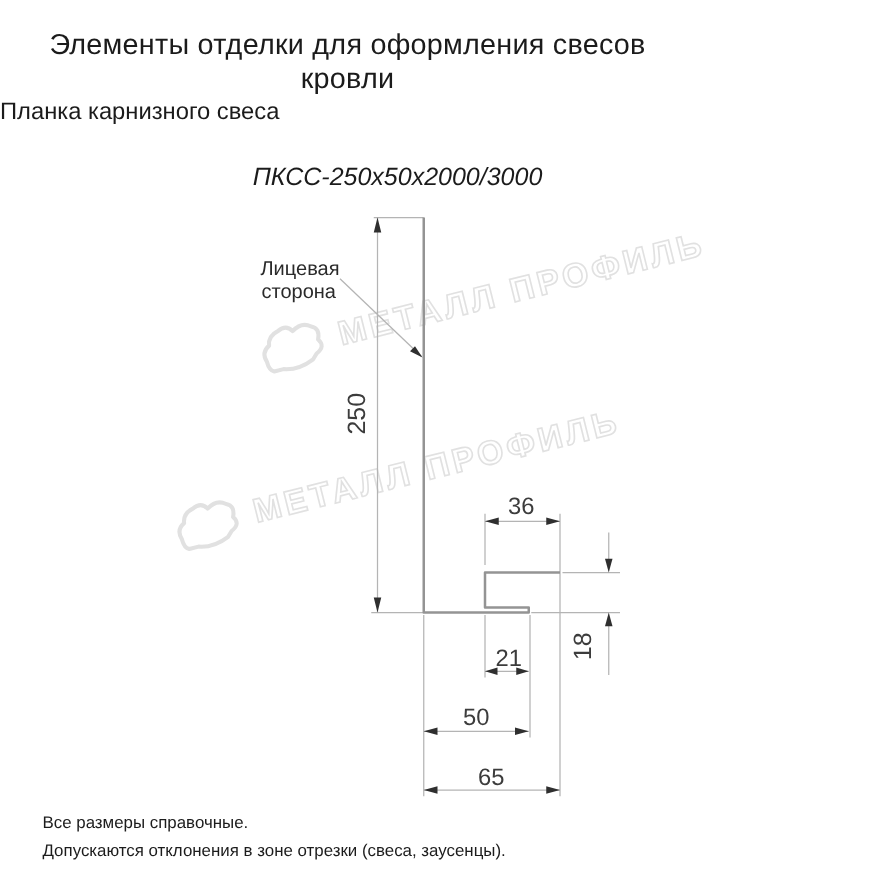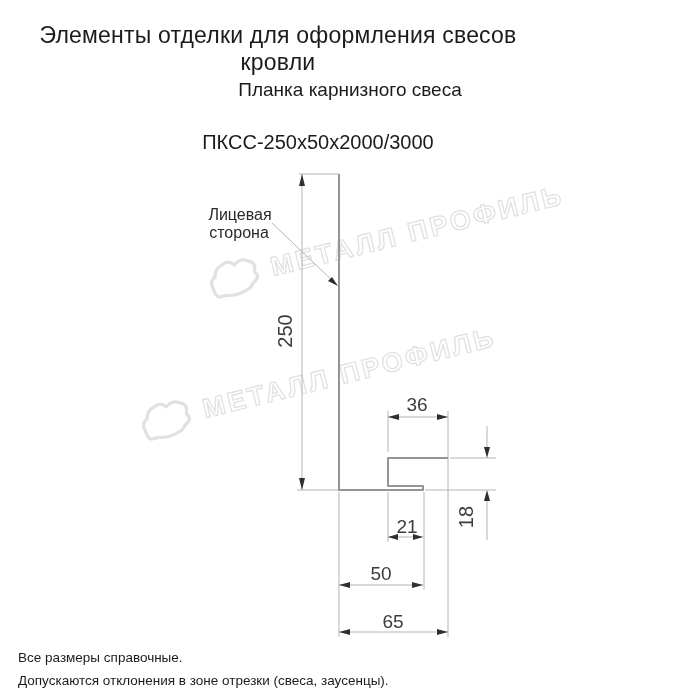--- a/index.html
+++ b/index.html
@@ -6,29 +6,29 @@
   body{
     width:700px;height:700px;position:relative;background:#ffffff;
     font-family:"Liberation Sans","DejaVu Sans",sans-serif;
     overflow:hidden;
   }
   .title{
     position:absolute;left:0;top:22px;width:556px;text-align:center;
     font-size:23px;color:#1b1b1b;letter-spacing:.2px;
   }
   .subtitle{
-    position:absolute;left:0;top:77px;width:700px;text-align:center;
+    position:absolute;left:0;top:77px;width:700px;text-align:left;
     font-size:19px;line-height:25px;color:#1b1b1b;
   }
   .model{
     position:absolute;left:0;top:131px;width:636px;text-align:center;
-    font-size:20px;color:#1b1b1b;
+    font-size:20px;color:#1b1b1b;font-style:italic;
   }
   .footnotes{
-    position:absolute;left:18px;top:646px;
+    position:absolute;left:34px;top:646px;
     font-size:13.5px;line-height:23px;color:#1c1c1c;
   }
   .watermark{
     position:absolute;display:flex;align-items:center;gap:10px;
     transform:rotate(-14deg);transform-origin:0 50%;
     opacity:.9;pointer-events:none;
   }
   .wm1{left:205px;top:262px;}
   .wm2{left:137px;top:404px;}
   .watermark .wm-text{

